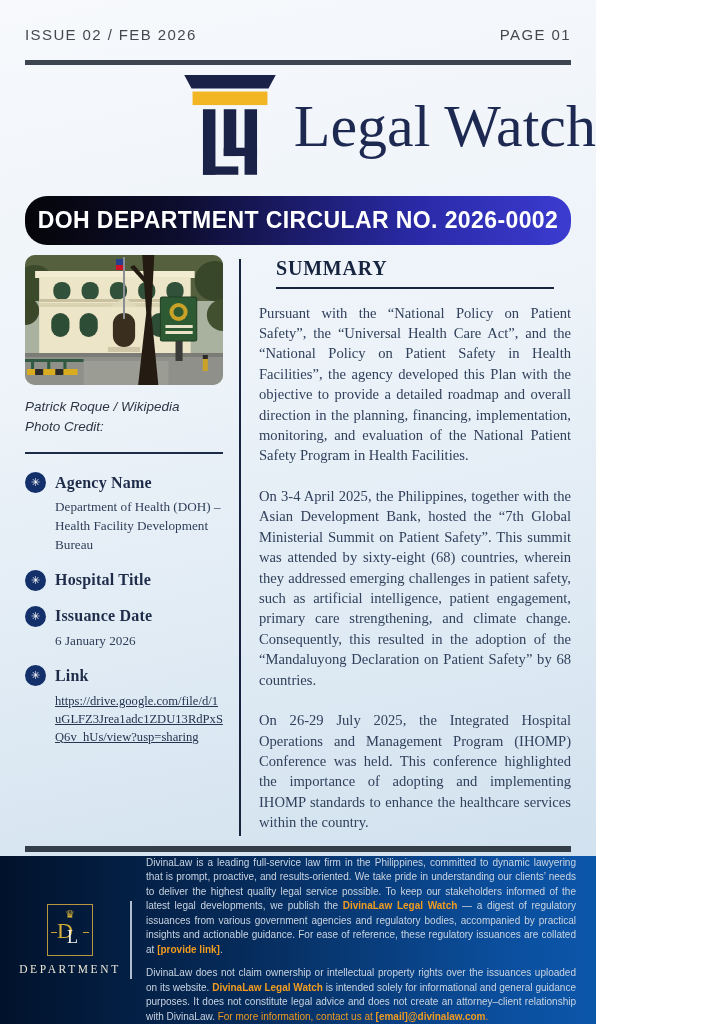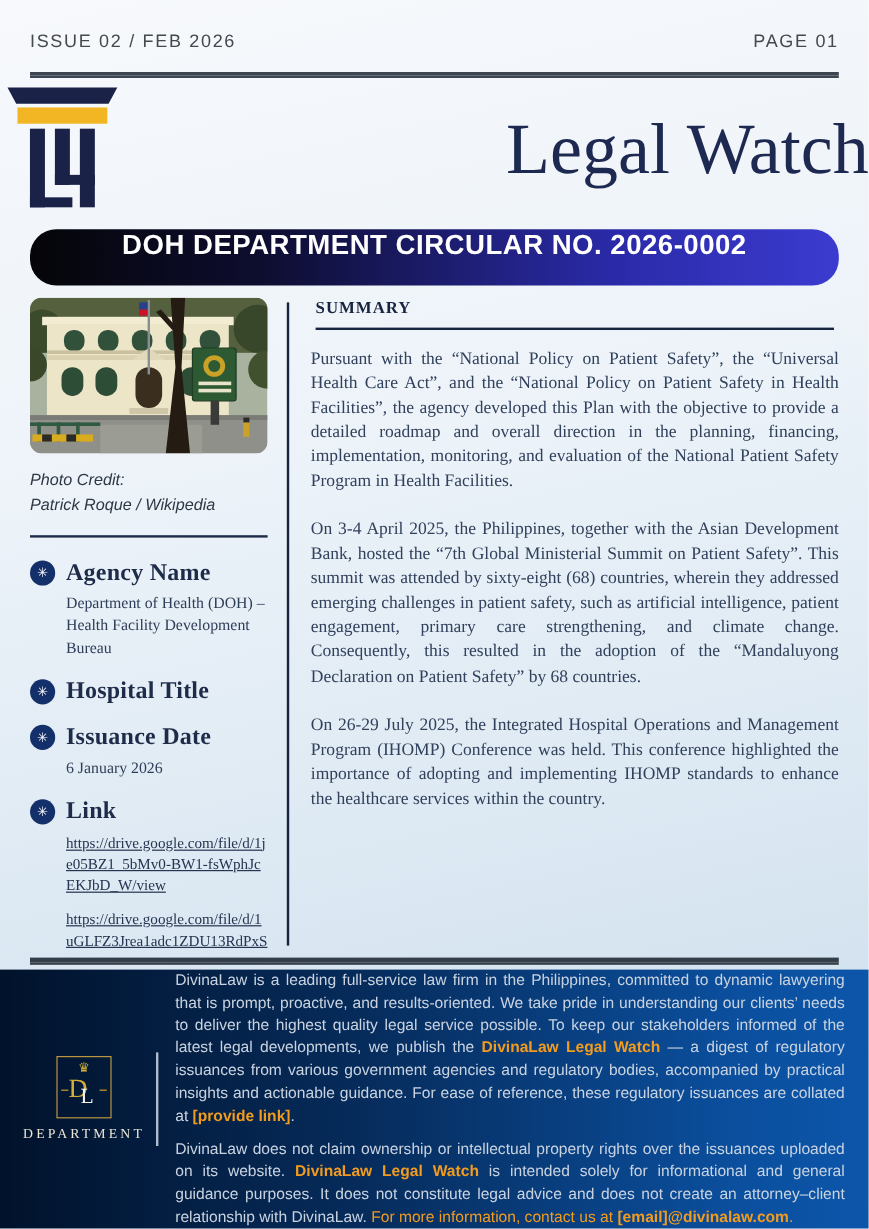--- a/index.html
+++ b/index.html
@@ -1,65 +1,65 @@
 <!DOCTYPE html>
 <html><head>
 <meta charset="utf-8">
 <style>
   * { margin:0; padding:0; box-sizing:border-box; }
   html,body { width:724px; }
   body { font-family:"Liberation Sans", sans-serif; }
   .page {
-    width:724px; height:1024px; overflow:hidden;
+    width:596px; height:1024px; overflow:hidden;
     display:flex; flex-direction:column;
     background:linear-gradient(168deg,#f7f9fc 0%,#edf3f9 35%,#dde9f3 65%,#cadcec 100%);
   }
   
   .top-meta { display:flex; justify-content:space-between; padding:26px 25px 0;
     color:#45494e; font-size:15px; letter-spacing:1.4px; font-weight:500; }
   
   .rule { margin:17px 25px 0; height:3px;
     border-top:3px solid #3d4650; border-bottom:2px solid #3d4650; }
   .rule.bottom { margin:8px 25px 0; height:3px;
     border-top:4px solid #343e49; border-bottom:2px solid #343e49; }
   
-  .masthead { display:flex; justify-content:space-between; align-items:center; gap:12px;
+  .masthead { display:flex; justify-content:flex-end; align-items:center; gap:12px;
     height:128px; margin-top:2px; }
   .masthead svg { display:block; }
   .mast-title { font-family:"Liberation Serif", serif; font-size:60px; color:#1d2951;
     line-height:1; padding-bottom:6px; }
   
-  .banner { margin:4px 25px 0; height:50px; display:flex; justify-content:center;
+  .banner { margin:4px 25px 0; height:50px; display:flex; align-items:center; justify-content:center;
     background:linear-gradient(90deg,#050509 0%,#0d0d2e 28%,#2a2aa8 72%,#3b3bd0 100%);border-radius:22px; }
   .banner span { color:#ffffff; font-weight:bold; font-size:23px; letter-spacing:.4px; }
   
   .content { display:flex; margin:10px 25px 0; flex:1 1 auto; min-height:0; overflow:hidden; }
   aside { width:214px; flex:0 0 214px; padding-right:16px; }
   .photo-wrap { width:198px; height:130px; border-radius:10px; overflow:hidden; }
   .photo-wrap svg { display:block; }
   .credit { margin-top:12px; font-style:italic; font-size:13.5px; color:#2e3744; line-height:1.55; }
   .side-hr { margin-top:14px; border:0; border-top:2px solid #1d2b49; width:198px; }
   .side-items { margin-top:18px; }
   .side-item { margin-bottom:15px; }
   .item-head { display:flex; align-items:center; gap:9px; }
   .bullet { width:21px; height:21px; border-radius:50%; background:#14306b; color:#fff;
     display:flex; align-items:center; justify-content:center; font-size:11px; flex:0 0 21px; }
-  .item-label { font-family:"Liberation Serif", serif; font-weight:bold; font-size:20px;
+  .item-label { font-family:"Liberation Serif", serif; font-weight:bold; font-size:16px;
     color:#1e2c4a; letter-spacing:.2px; }
   .item-value { margin:5px 0 0 30px; font-family:Liberation Serif, serif; font-size:13.2px;
     color:#2e3d58; line-height:1.42; }
   .links { margin:7px 0 0 30px; }
   .links a { display:block; margin-bottom:11px; font-family:"Liberation Serif", serif;
     font-size:12.6px; color:#253450; line-height:1.4; text-decoration:underline;
     word-break:break-all; }
   .vdivider { width:2px; background:#17233f; margin:4px 0 2px; flex:0 0 2px; }
   main { flex:1 1 auto; padding-left:18px; min-width:0; }
-  .summary-head { font-family:"Liberation Serif", serif; font-weight:bold; font-size:14px;
+  .summary-head { font-family:"Liberation Serif", serif; font-weight:bold; font-size:20px;
     color:#17243f; letter-spacing:.8px; padding-bottom:7px; border-bottom:2.5px solid #17243f;
-    margin:2px 4px 14px; }
+    margin:2px 17px 14px; }
   .body-p { font-family:"Liberation Serif", serif; font-size:14.6px; color:#31415c;
     line-height:1.4; text-align:justify; margin-bottom:20px; }
   
   footer { margin-top:4px; flex:0 0 110px; display:flex; align-items:center;
     background:linear-gradient(90deg,#01122b 0%,#062c5c 42%,#0b4f9e 85%,#0c56aa 100%);
     padding:0 20px 0 24px; gap:14px; }
   .brand-block { width:92px; flex:0 0 92px; display:flex; flex-direction:column; align-items:center; }
   .crest { position:relative; width:46px; height:52px; border:1px solid #b9973f;
     display:flex; flex-direction:column; align-items:center; justify-content:flex-start; }
   .crest::before, .crest::after { content:""; position:absolute; top:27px; width:6px; height:1px; background:#c9a227; }
@@ -67,21 +67,21 @@
   .crown { color:#d4af37; font-size:11px; line-height:1; margin-top:4px; }
   .mono { position:relative; height:30px; width:30px; }
   .mono .d { position:absolute; left:2px; top:0; font-family:"Liberation Serif", serif;
     font-style:normal; font-size:22px; color:#d4af37; line-height:1; }
   .mono .l { position:absolute; left:12px; top:8px; font-family:"Liberation Serif", serif;
     font-style:normal; font-size:18px; color:#f4f2ea; line-height:1; }
   .brand-name { margin-top:7px; font-family:"Liberation Serif", serif; font-size:11.5px;
     color:#ece7d6; letter-spacing:2.6px; }
   .foot-vline { width:2px; height:78px; background:#c2cedd; opacity:.9; flex:0 0 2px; }
   .foot-text { flex:1 1 auto; display:flex; flex-direction:column; gap:9px; }
-  .foot-p { font-size:13px; color:#c9d3e0; line-height:1.45; text-align:justify; }
+  .foot-p { font-size:10px; color:#c9d3e0; line-height:1.45; text-align:justify; }
   .foot-p .hl { color:#f29c1f; }
   .foot-p .b { font-weight:bold; }
 </style>
 </head>
 <body>
 
 <div class="page">
 
   <div class="top-meta">
     <span>ISSUE 02 / FEB 2026</span>
@@ -155,22 +155,22 @@
           <rect x="10" y="114" width="8" height="6" fill="#2a2a28"></rect>
           <rect x="30" y="114" width="8" height="6" fill="#2a2a28"></rect>
           <rect x="176" y="102" width="5" height="14" fill="#c9a227"></rect>
           <rect x="176" y="100" width="5" height="4" fill="#2a2a28"></rect>
           <path d="M116,0 L128,0 L125,58 L132,130 L112,130 L120,58 Z" fill="#241b12"></path>
           <path d="M120,30 L104,12 L108,10 L122,26 Z" fill="#241b12"></path>
         </svg>
       </div>
 
       <div class="credit">
+        <div>Patrick Roque / Wikipedia</div>
         <div>Photo Credit:</div>
-        <div>Patrick Roque / Wikipedia</div>
       </div>
 
       <hr class="side-hr">
 
       <div class="side-items">
 
         <div class="side-item">
           <div class="item-head">
             <span class="bullet">✳</span>
             <span class="item-label">Agency Name</span>
@@ -192,21 +192,20 @@
           </div>
           <div class="item-value">6 January 2026</div>
         </div>
 
         <div class="side-item">
           <div class="item-head">
             <span class="bullet">✳</span>
             <span class="item-label">Link</span>
           </div>
           <div class="links">
-            <a href="#">https://drive.google.com/file/d/1je05BZ1_5bMv0-BW1-fsWphJcEKJbD_W/view</a>
             <a href="#">https://drive.google.com/file/d/1uGLFZ3Jrea1adc1ZDU13RdPxSQ6v_hUs/view?usp=sharing</a>
           </div>
         </div>
 
       </div>
     </aside>
 
     <div class="vdivider"></div>
 
     <main>

